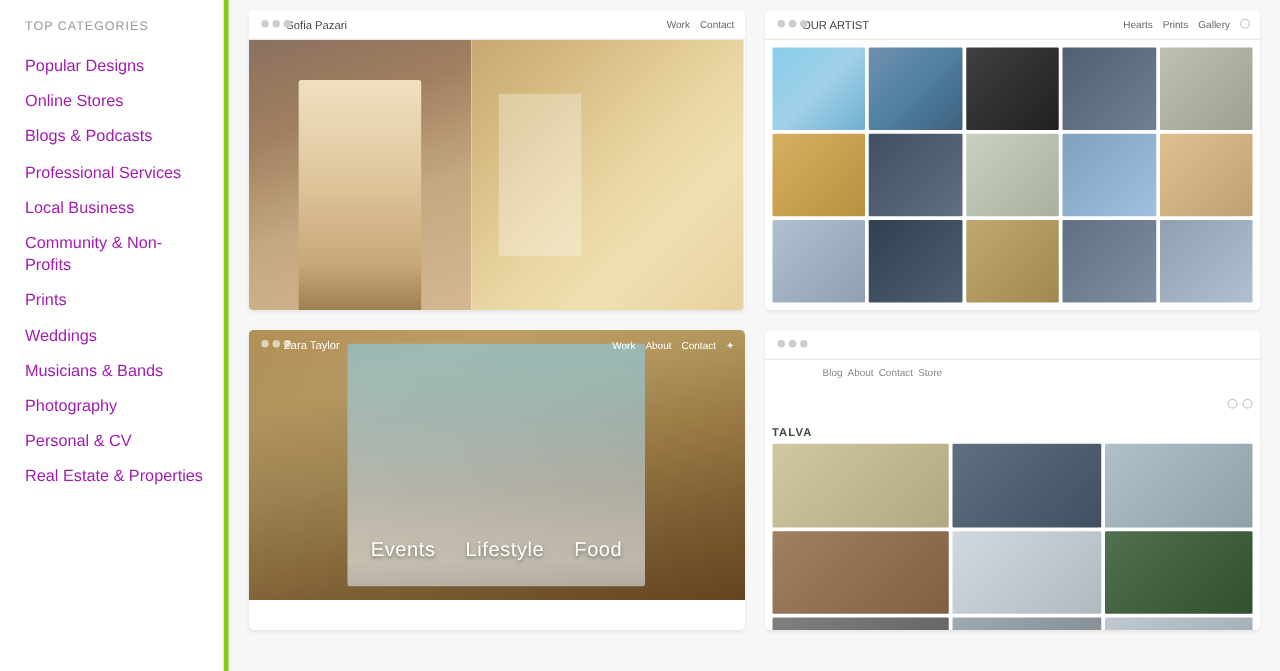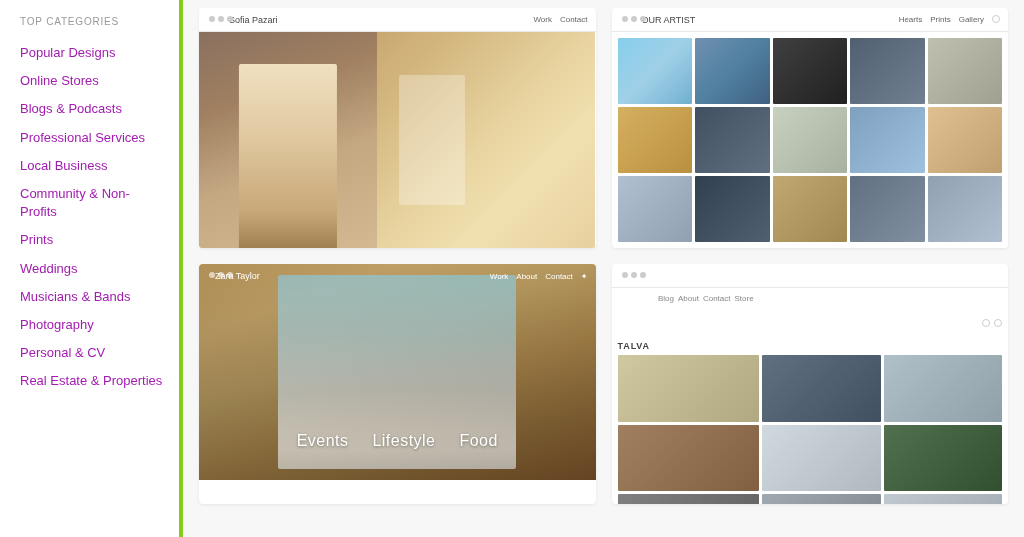--- a/index.html
+++ b/index.html
@@ -400,21 +400,21 @@
       </div>
     </div>
 
     <div class="template-card template-fashion">
       <div class="card-browser-bar" style="background: transparent; border-bottom: none; position: absolute; top: 0; left: 0; right: 0; z-index: 4;">
         <div class="card-dots">
           <div class="dot" style="background: rgba(255,255,255,0.6);"></div>
           <div class="dot" style="background: rgba(255,255,255,0.6);"></div>
           <div class="dot" style="background: rgba(255,255,255,0.6);"></div>
         </div>
-        <span class="card-browser-title" style="color: #fff; margin-left: 8px;">Zara Taylor</span>
+        <span class="card-browser-title" style="color: #fff; margin-left: 20px;">Zara Taylor</span>
         <div class="fashion-nav">
           <span>Work</span>
           <span>About</span>
           <span>Contact</span>
           <span>✦</span>
         </div>
       </div>
       <div class="fashion-content">
         <div class="fashion-bg-figure"></div>
         <div class="fashion-text">

